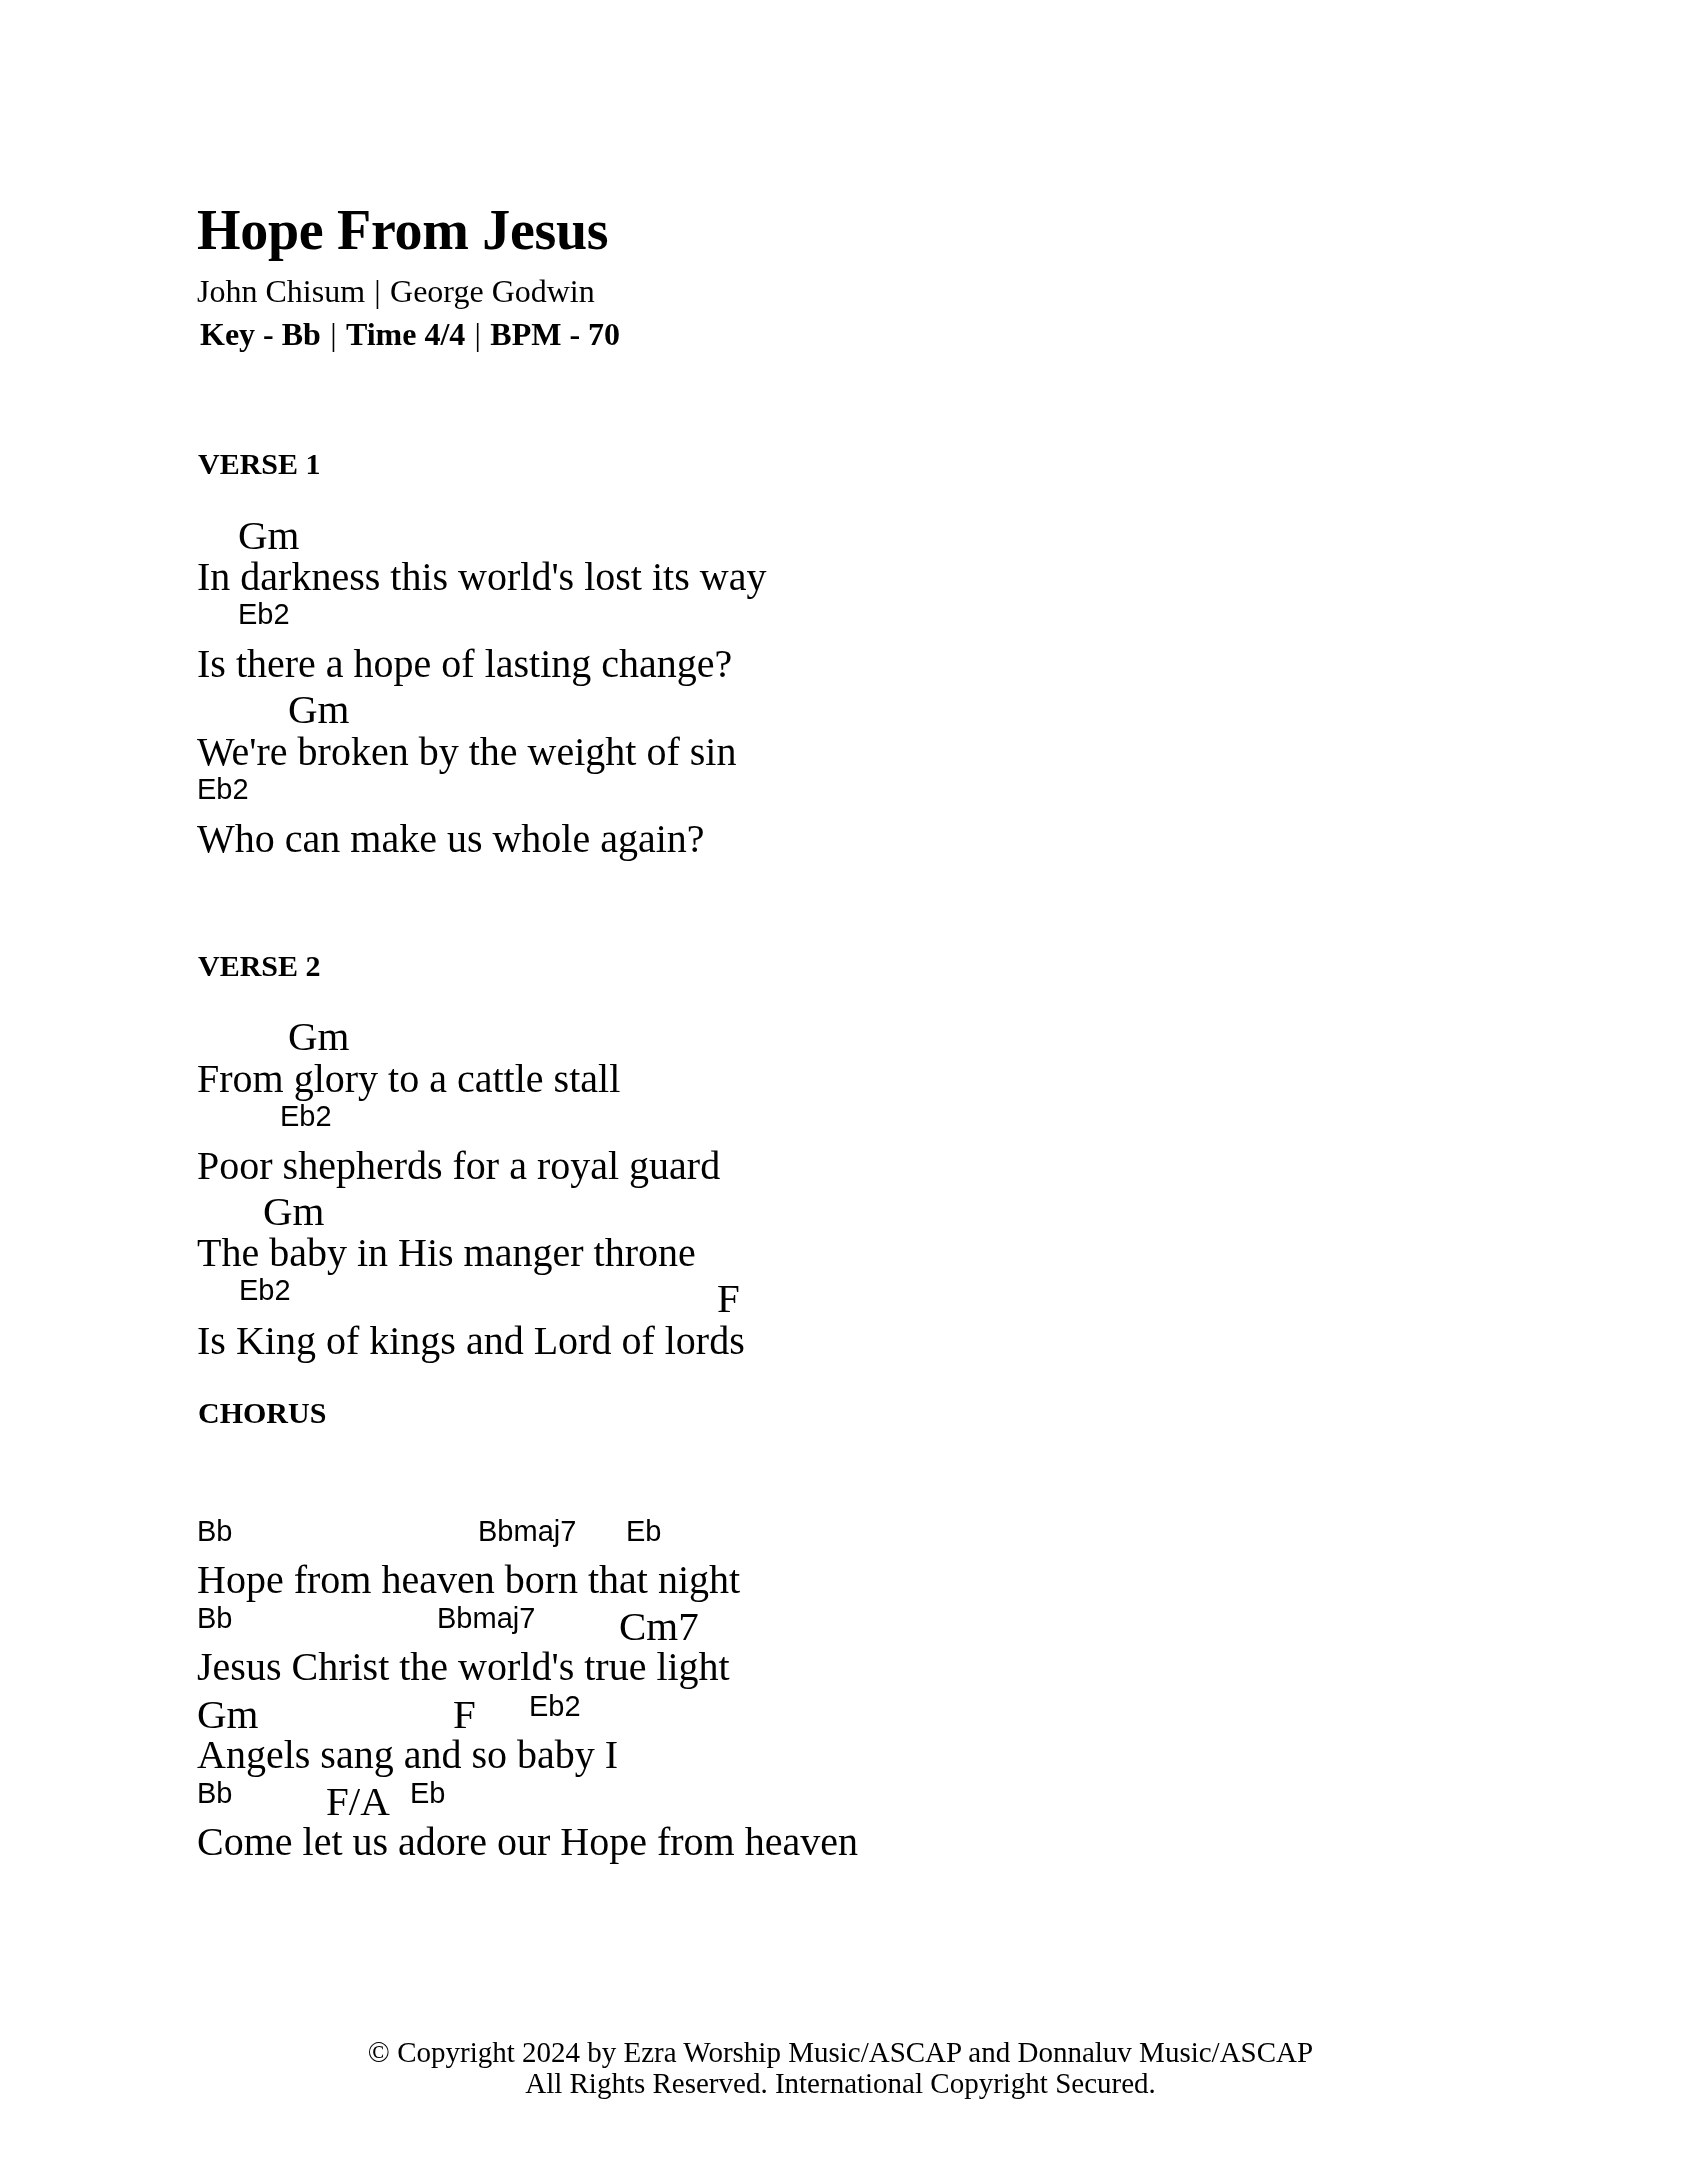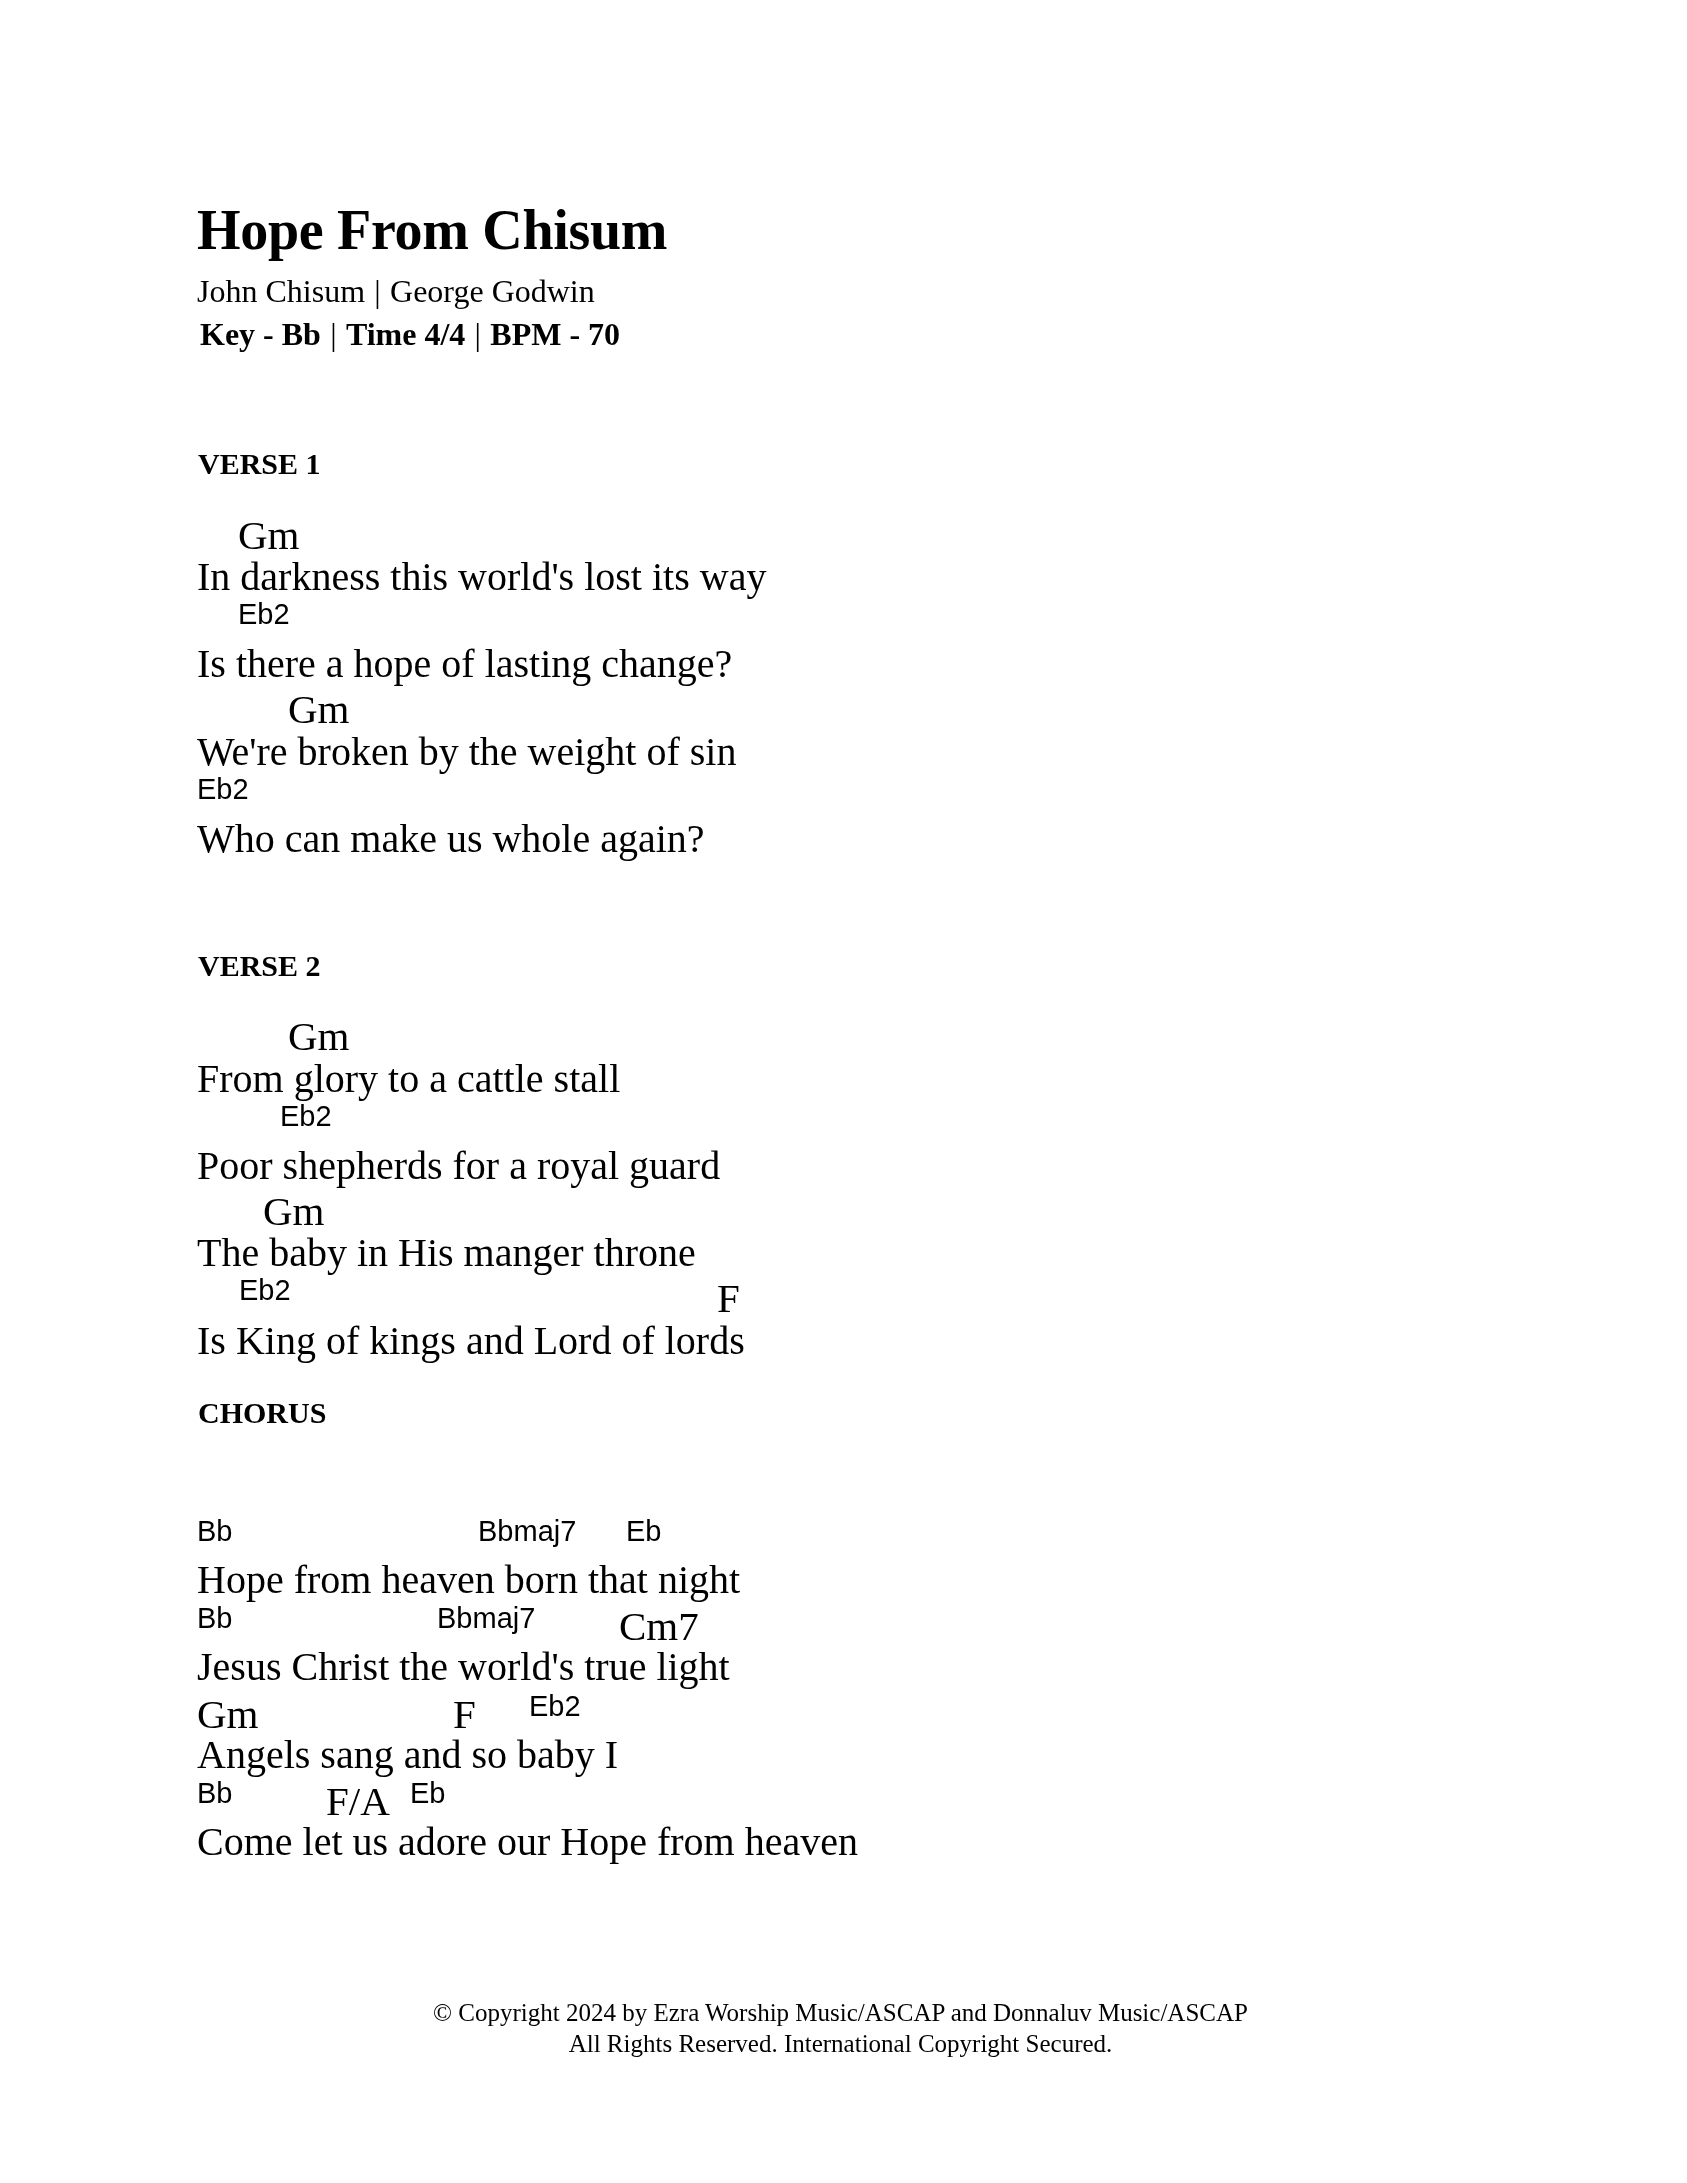--- a/index.html
+++ b/index.html
@@ -27,29 +27,29 @@
     .chord {
       position: absolute; font-size: 41px; white-space: nowrap;
       font-family: Liberation Serif, serif;
     }
     .chord.sans { font-family: "Liberation Sans", sans-serif; font-size: 29px; }
     .lyric {
       position: absolute; left: 197px; font-size: 40px; white-space: nowrap;
     }
     .footer {
       position: absolute; left: 0; width: 1681px; text-align: center;
-      font-size: 25px; white-space: nowrap;
+      font-size: 29px; white-space: nowrap; margin-top: 37px;
     }
   </style>
 </head>
 <body>
 
 <div class="page">
 
-  <div class="title">Hope From Chisum</div>
+  <div class="title">Hope From Jesus</div>
 
   <div class="writers">
     <span>John Chisum</span><span class="sep">|</span><span>George Godwin</span>
   </div>
 
   <div class="meta">
     <span>Key - Bb</span><span class="sep">|</span><span>Time 4/4</span><span class="sep">|</span><span>BPM - 70</span>
   </div>
 
   <div class="section-title" style="top:447px;">VERSE 1</div>

